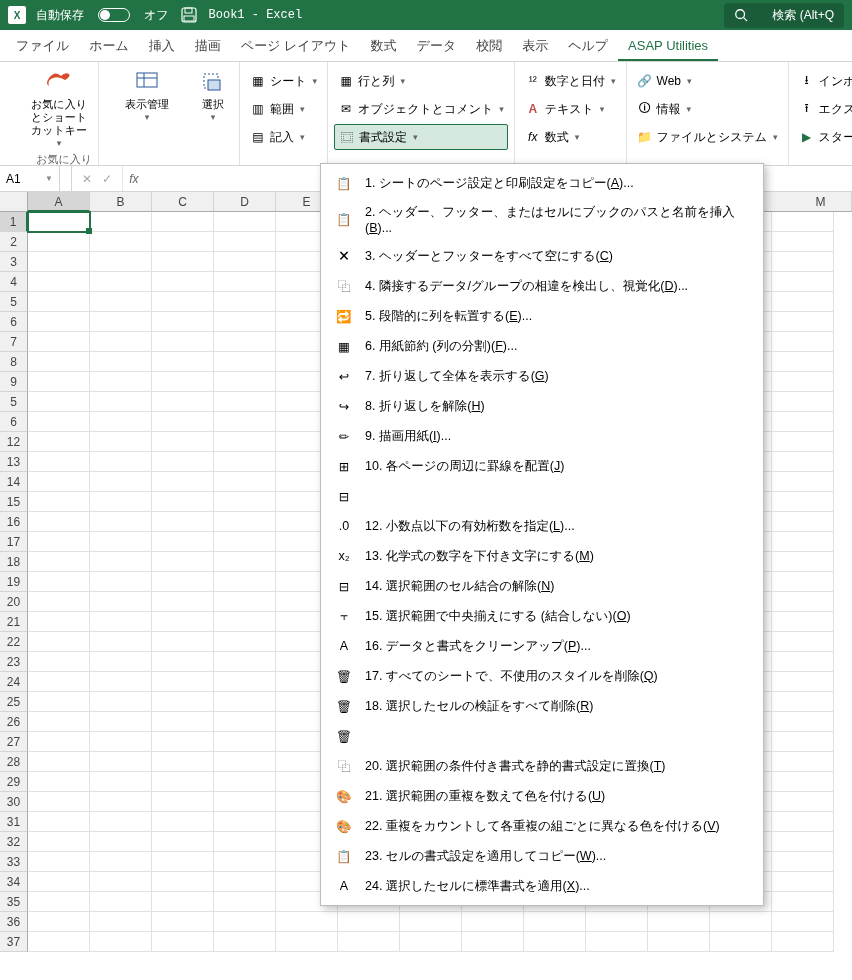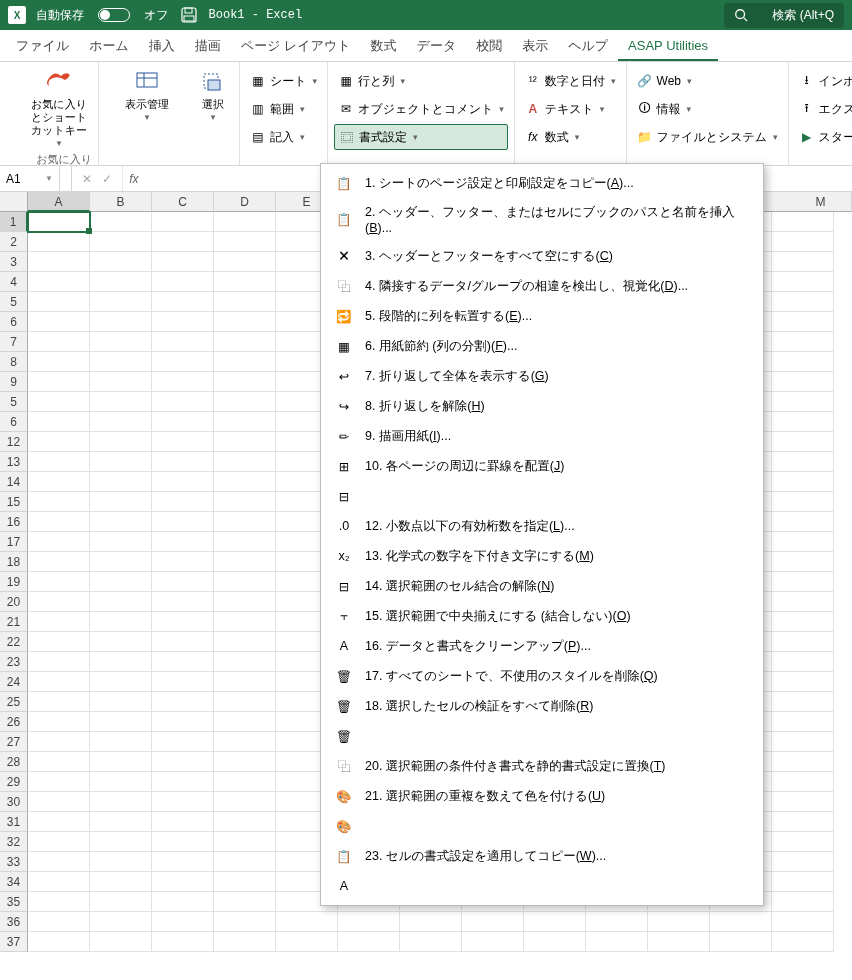--- a/index.html
+++ b/index.html
@@ -945,21 +945,23 @@
     <div class="dd-item">
       <span class="ico">⿻</span>
       <span class="label">20. 選択範囲の条件付き書式を静的書式設定に置換(<u>T</u>)</span>
     </div>
     <div class="dd-item">
       <span class="ico">🎨</span>
       <span class="label">21. 選択範囲の重複を数えて色を付ける(<u>U</u>)</span>
     </div>
     <div class="dd-item">
       <span class="ico">🎨</span>
+      <span class="label">22. 重複をカウントして各重複の組ごとに異なる色を付ける(<u>V</u>)</span>
     </div>
     <div class="dd-item">
       <span class="ico">📋</span>
       <span class="label">23. セルの書式設定を適用してコピー(<u>W</u>)...</span>
     </div>
     <div class="dd-item">
       <span class="ico">A</span>
+      <span class="label">24. 選択したセルに標準書式を適用(<u>X</u>)...</span>
     </div>
   </div>
 
 </body></html>

